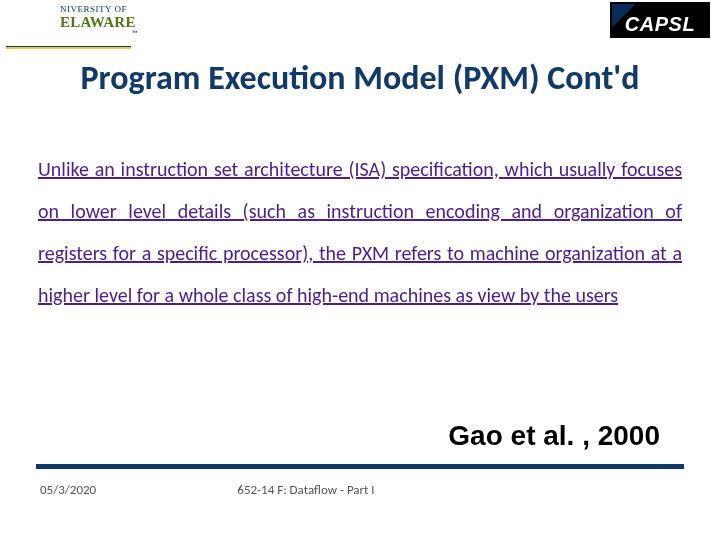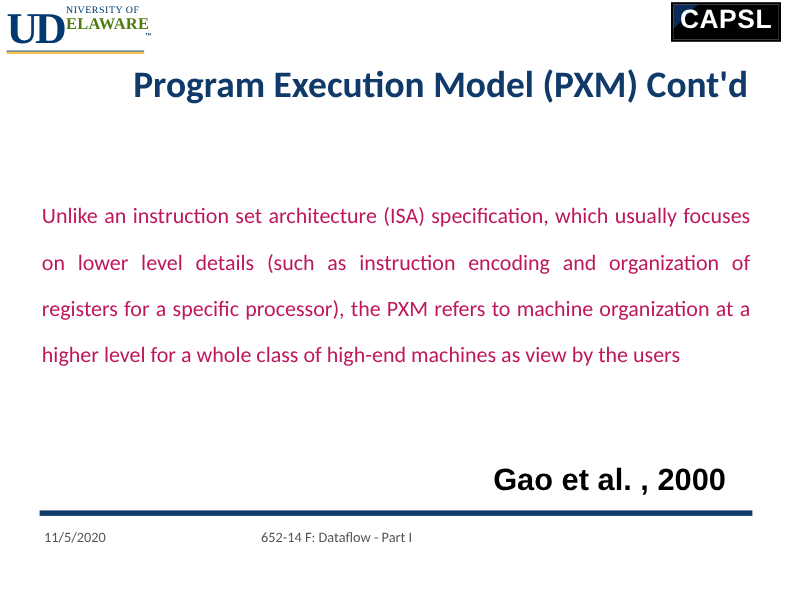--- a/index.html
+++ b/index.html
@@ -19,51 +19,53 @@
   }
   .logo-right {
     position: absolute;
     top: 2px;
     right: 10px;
     width: 100px;
     height: 36px;
     background: #000;
     border: 2px solid #000;
     display: flex;
-    align-items: flex-start;
+    align-items: flex-end;
     justify-content: center;
     color: #fff;
     font-family: Arial, sans-serif;
     font-weight: 900;
-    font-size: 24px;
+    font-style: italic;
+    font-size: 20px;
     letter-spacing: 0.5px;
     background: linear-gradient(135deg, #0a2a5a 0%, #0a2a5a 18%, #000 18%, #000 100%);
   }
   .title {
     position: absolute;
     top: 58px;
     left: 0;
     width: 720px;
-    text-align: right;
+    text-align: center;
     color: #0f3a6a;
     font-weight: 700;
     font-size: 34px;
     line-height: 1.15;
     padding: 0 40px;
   }
   .body-text {
     position: absolute;
-    top: 176px;
+    top: 148px;
     left: 38px;
     width: 644px;
-    color: #be185d;
+    color: #4c1d95;
     font-size: 20px;
     line-height: 2.1;
     text-align: justify;
     text-justify: inter-word;
+    text-decoration: underline;
   }
   .citation {
     position: absolute;
     top: 420px;
     right: 60px;
     font-family: Arial, sans-serif;
     font-weight: 700;
     font-size: 28px;
     color: #000;
   }
@@ -137,33 +139,32 @@
     left: 126px; top: 26px;
     font-size: 8px;
     color: #003a70;
   }
 </style>
 </head>
 <body>
 
 <div class="logo-left">
   <div class="ud-mark">
-    <div class="ud-big">UD</div>
     <div class="ud-word">NIVERSITY OF</div>
     <div class="ud-del">ELAWARE</div>
     <div class="ud-tm">™</div>
     <div class="ud-rule"></div>
   </div>
 </div>
 
 <div class="logo-right">
   <span>CAPSL</span>
 </div>
 
 <div class="title">Program Execution Model (PXM) Cont'd</div>
 
 <div class="body-text">Unlike an instruction set architecture (ISA) specification, which usually focuses on lower level details (such as instruction encoding and organization of registers for a specific processor), the PXM refers to machine organization at a higher level for a whole class of high-end machines as view by the users</div>
 
 <div class="citation">Gao et al. , 2000</div>
 
 <div class="footer-rule"></div>
-<div class="footer-date">11/5/2020</div>
+<div class="footer-date">05/3/2020</div>
 <div class="footer-center">652-14 F: Dataflow - Part I</div>
 
 </body></html>

